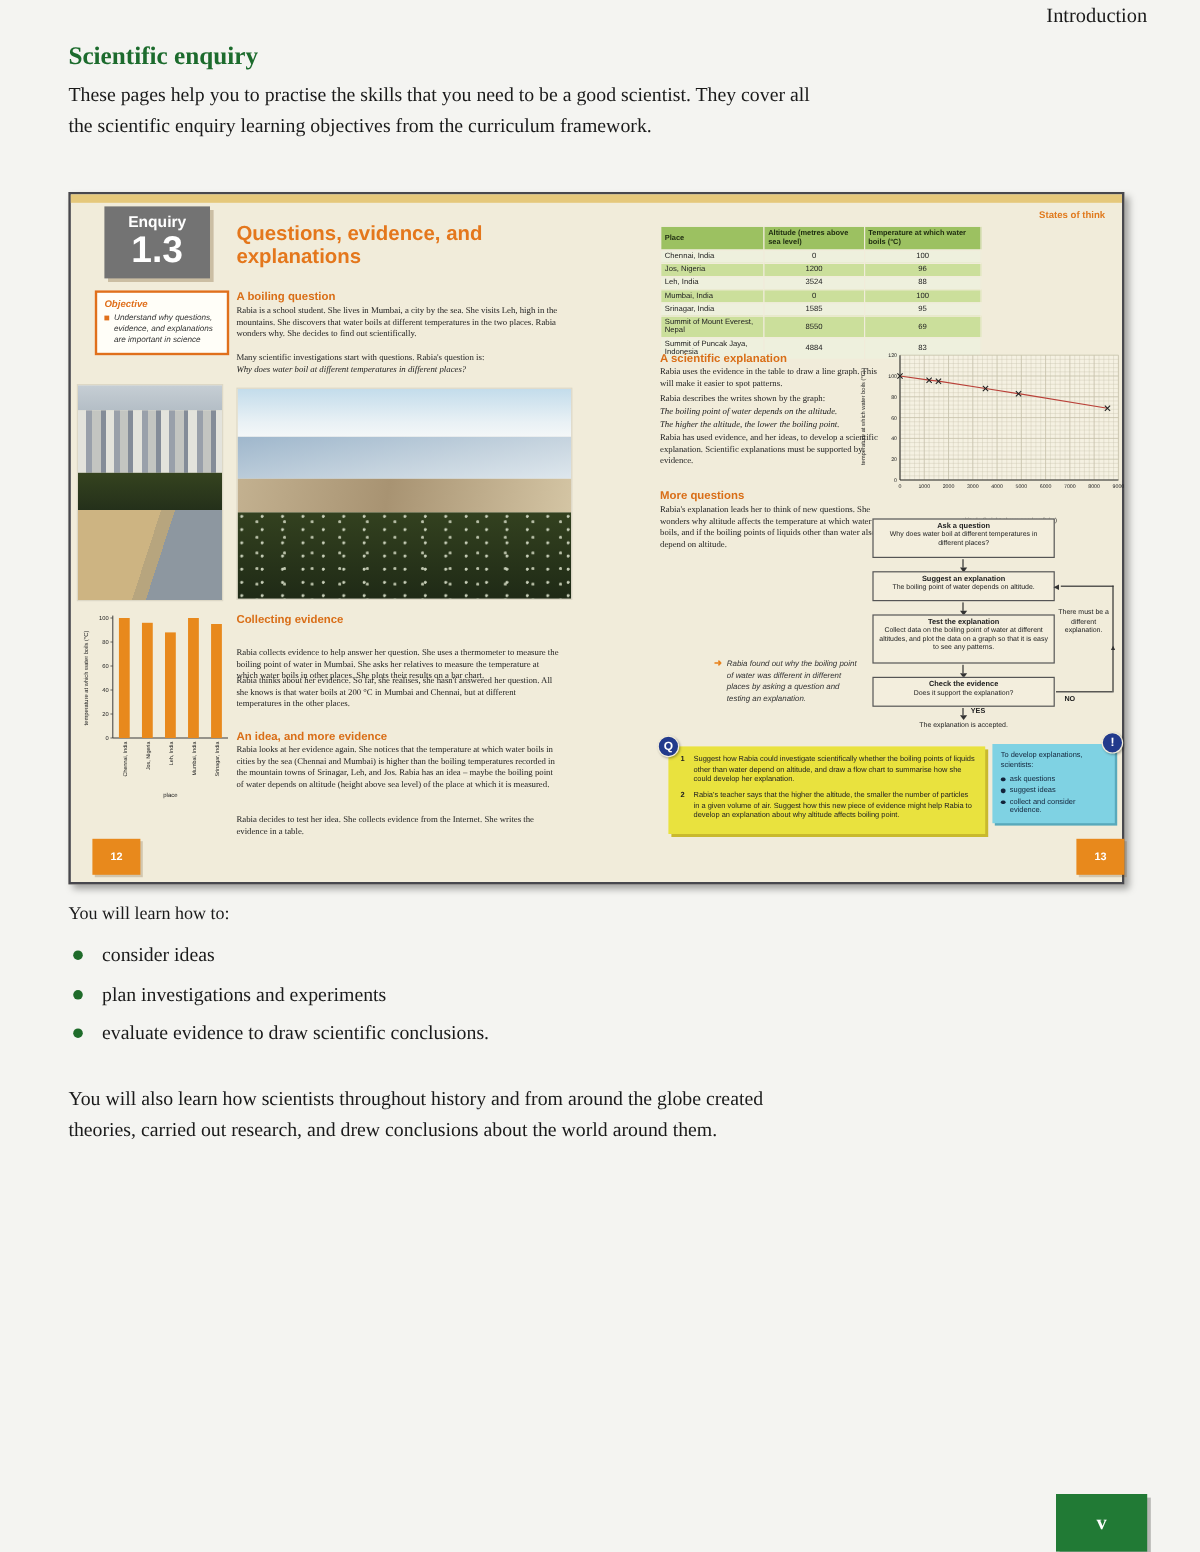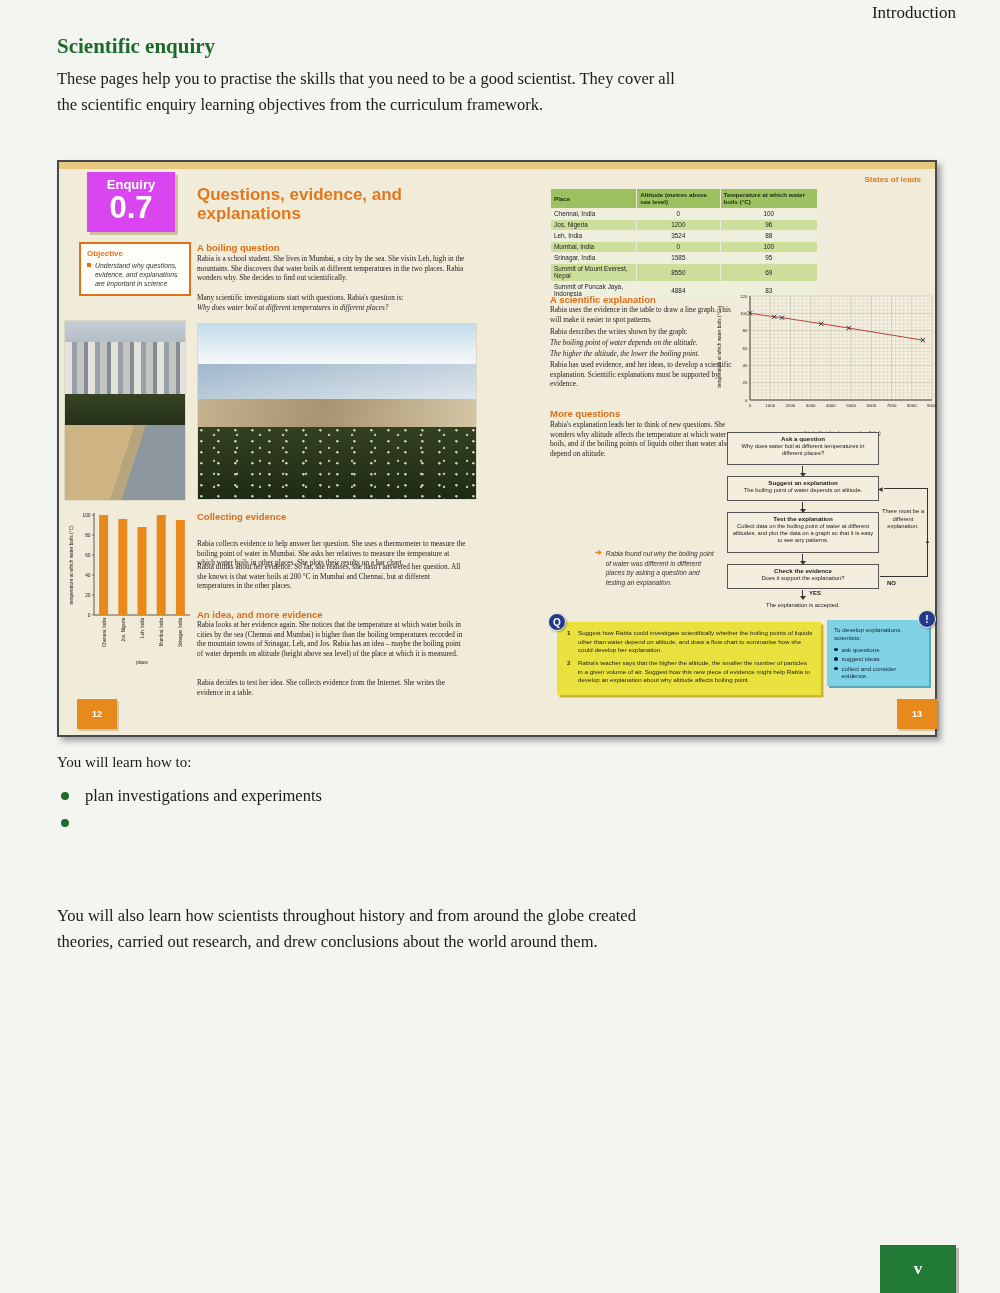--- a/index.html
+++ b/index.html
@@ -10,31 +10,31 @@
   .h1 { position:absolute; left:57px; top:34px; font-size:21px; font-weight:bold; color:#1c6b2d; }
   .intro { position:absolute; left:57px; top:66px; width:636px; font-size:16.5px; line-height:1.6; }
 
   
   .spread { position:absolute; left:57px; top:160px; width:880px; height:577px;
             background:#f1ecda; border:2px solid #47474d; box-shadow:4px 4px 6px rgba(0,0,0,.35); }
   .spread * { font-family:"Liberation Sans", sans-serif; }
   .tan-strip { position:absolute; left:0; top:0; width:100%; height:7px; background:#e5c87b; }
   .states { position:absolute; top:13px; right:14px; font-size:8px; font-weight:bold; color:#e07a1e; }
 
-  .enquiry-box { position:absolute; left:28px; top:10px; width:88px; height:60px; background:#d946ef;
+  .enquiry-box { position:absolute; left:28px; top:10px; width:88px; height:60px; background:#737373;
                  color:#fff; text-align:center; box-shadow:3px 3px 0 rgba(90,50,0,.25); }
   .enquiry-box .lbl { font-size:13px; font-weight:bold; margin-top:5px; }
   .enquiry-box .num { font-size:31px; font-weight:bold; line-height:1; }
 
   .sp-title { position:absolute; left:138px; top:24px; width:270px; font-size:17px; font-weight:bold;
               color:#e4771c; line-height:1.1; }
 
   .objective { position:absolute; left:20px; top:80px; width:112px; background:#fffef8;
                border:2px solid #e0701c; padding:5px 6px; }
-  .objective .oh { font-size:8px; font-weight:bold; color:#e0701c; margin-bottom:3px; }
+  .objective .oh { font-size:8px; font-weight:bold; color:#e0701c; margin-bottom:3px;font-style:italic; }
   .objective .oi { display:flex; gap:4px; font-size:6.8px; font-style:italic; color:#333; line-height:1.35; }
   .objective .sq { width:4px; height:4px; background:#e0701c; flex:0 0 4px; margin-top:2px; }
 
   .subhead { position:absolute; font-size:9.5px; font-weight:bold; color:#d96e17; }
   .body-p  { position:absolute; font-family:"Liberation Serif", serif; font-size:7.3px; line-height:1.32; color:#222; }
   .italic  { font-style:italic; }
 
   .photo { position:absolute; border:1px solid #ddd8c6; overflow:hidden; }
   .photo > div { width:100%; }
   .beach-sky   { height:12%; background:linear-gradient(#c6ced4,#b4bec6); }
@@ -112,25 +112,25 @@
 </style>
 </head>
 <body>
 
 <div class="hdr-right">Introduction</div>
 <div class="h1">Scientific enquiry</div>
 <div class="intro">These pages help you to practise the skills that you need to be a good scientist. They cover all the scientific enquiry learning objectives from the curriculum framework.</div>
 
 <div class="spread">
   <div class="tan-strip"></div>
-  <div class="states">States of leads</div>
+  <div class="states">States of think</div>
 
   <div class="enquiry-box">
     <div class="lbl">Enquiry</div>
-    <div class="num">0.7</div>
+    <div class="num">1.3</div>
   </div>
   <div class="sp-title">Questions, evidence, and explanations</div>
 
   <div class="objective">
     <div class="oh">Objective</div>
     <div class="oi">
         <span class="sq"></span>
       <span>Understand why questions, evidence, and explanations are important in science</span>
       </div>
   </div>
@@ -423,20 +423,25 @@
       </ul>
   </div>
 
   <div class="pagenum" style="left:838px; top:537px;">13</div>
 </div>
 
 <div class="learn-h">You will learn how to:</div>
 <div class="learn-list">
     <div class="li">
       <span class="gdot"></span>
-      <span>plan investigations and experiments</span>
+      <span>consider ideas</span>
     </div>
     <div class="li">
       <span class="gdot"></span>
+      <span>plan investigations and experiments</span>
+    </div>
+    <div class="li">
+      <span class="gdot"></span>
+      <span>evaluate evidence to draw scientific conclusions.</span>
     </div>
   </div>
 <div class="outro">You will also learn how scientists throughout history and from around the globe created theories, carried out research, and drew conclusions about the world around them.</div>
 <div class="vbox">v</div>
 
 </body></html>

